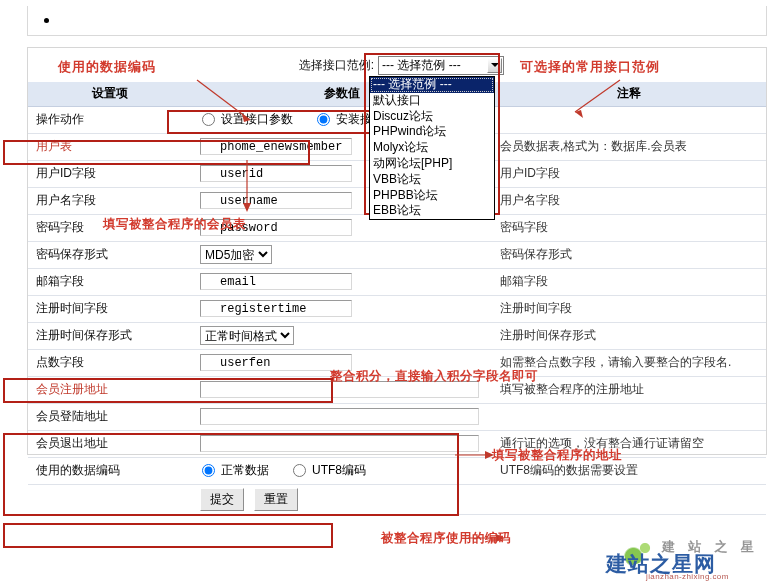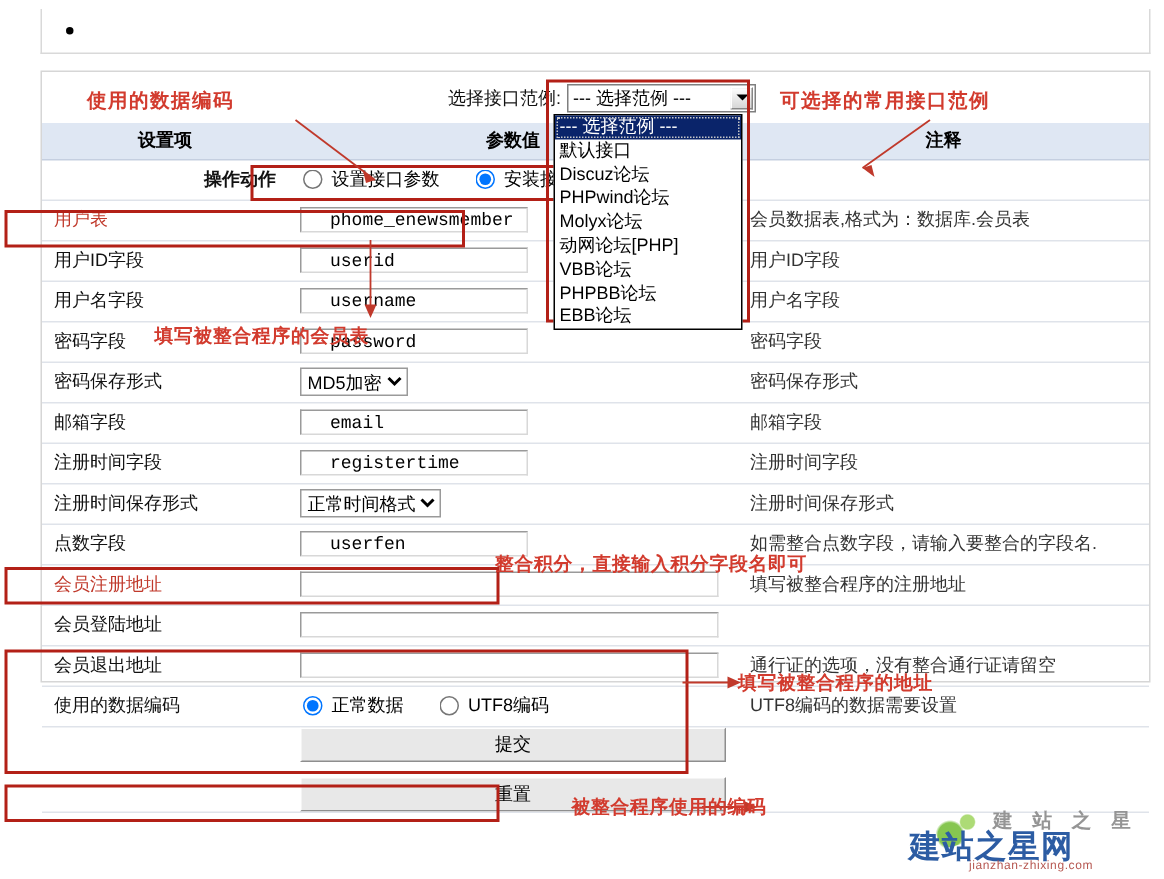--- a/index.html
+++ b/index.html
@@ -95,21 +95,21 @@
   tr.thead td {
     background: #dfe7f3;
     font-weight: bold;
     text-align: center;
     height: 24px;
     border-bottom: 1px solid #c5cfe0;
     color: #000;
   }
 
   td.label { color: #111; }
-  td.label.bold { font-weight: bold; text-align: right; }
+  td.label.bold { font-weight: normal; }
   td.label.red  { color: #c0392b; }
   td.note { color: #333; font-size: 11.5px; }
 
   
   input.txt {
     font-family: "Liberation Mono", "DejaVu Sans Mono", monospace;
     font-size: 12px;
     border: 1px solid #9a9a9a;
     border-right-color: #d8d8d8;
     border-bottom-color: #d8d8d8;
@@ -385,21 +385,21 @@
                 <span class="gap"></span>
                 <input type="radio" name="radio-group-14" style="">
                 <span class="rlabel">UTF8编码</span>
               </div>
             </td>
             <td class="note">UTF8编码的数据需要设置</td>
           </tr>
           <tr style="height: 30px;">
             <td class="label"></td>
             <td>
-              <div style="display: flex; gap: 10px; flex-direction: column;">
+              <div style="display: flex; gap: 10px;">
                 <button class="btn">提交</button>
                 <button class="btn">重置</button>
               </div>
             </td>
             <td class="note"></td>
           </tr>
         </tbody>
     </table>
   </div>
 

